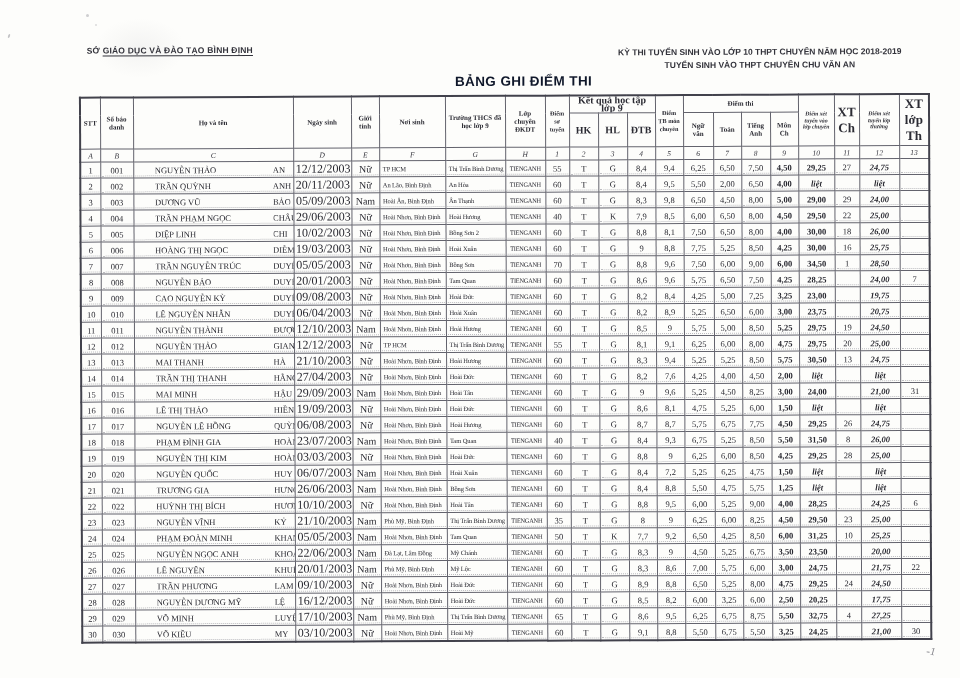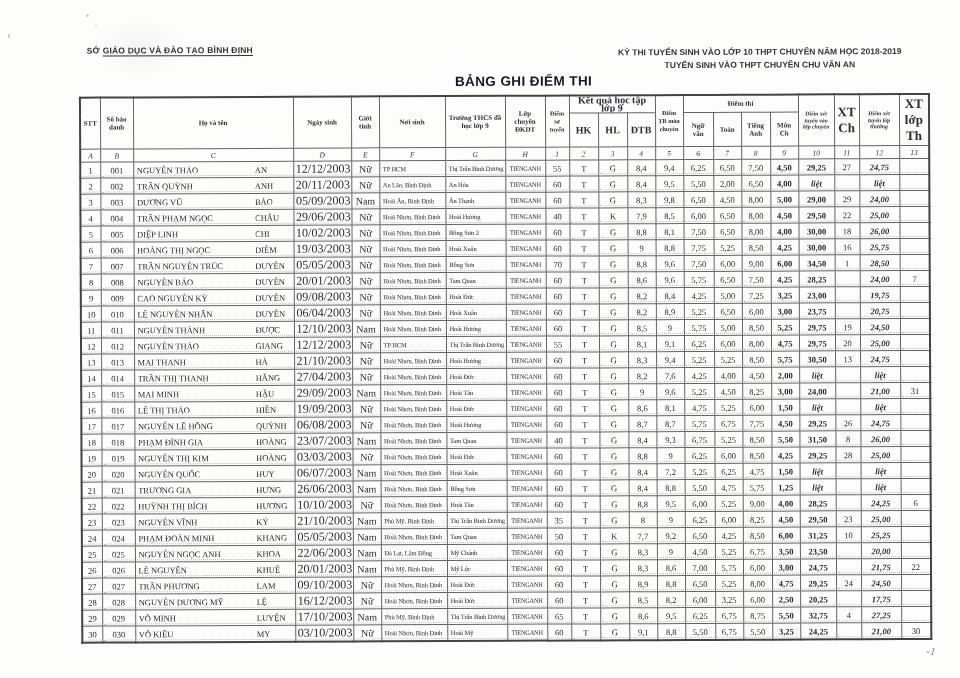--- a/index.html
+++ b/index.html
@@ -61,21 +61,21 @@
     height:12px;text-align:center;font-style:italic;font-size:7.5px;
     font-weight:normal;color:#33333b;padding:0;
   }
   tbody td{
     height:14px;text-align:center;white-space:nowrap;position:relative;
   }
   tbody td::after{
     content:"";position:absolute;left:1px;right:1px;bottom:1px;
     border-bottom:1px dotted rgba(110,110,122,.45);
   }
-  td.c-name{text-align:left;padding-left:3px;}
+  td.c-name{text-align:left;padding-left:21px;}
   td.c-name .ho{display:inline-block;width:118px;overflow:hidden;vertical-align:bottom;}
   td.c-name .ten{display:inline-block;overflow:hidden;vertical-align:bottom;}
   td.c-pob{text-align:left;font-size:6.5px;letter-spacing:-.1px;padding-left:3px;}
   td.c-school{text-align:left;font-size:6.5px;letter-spacing:-.1px;padding-left:3px;}
   td.c-cls{font-size:6.3px;letter-spacing:-.2px;}
   td.c-dob{font-size:12px;}
   td.c-sex{font-size:10px;}
   td.b{font-weight:bold;}
   td.bi{font-weight:bold;font-style:italic;}
   tbody td.liet{font-style:italic;font-weight:600;}

